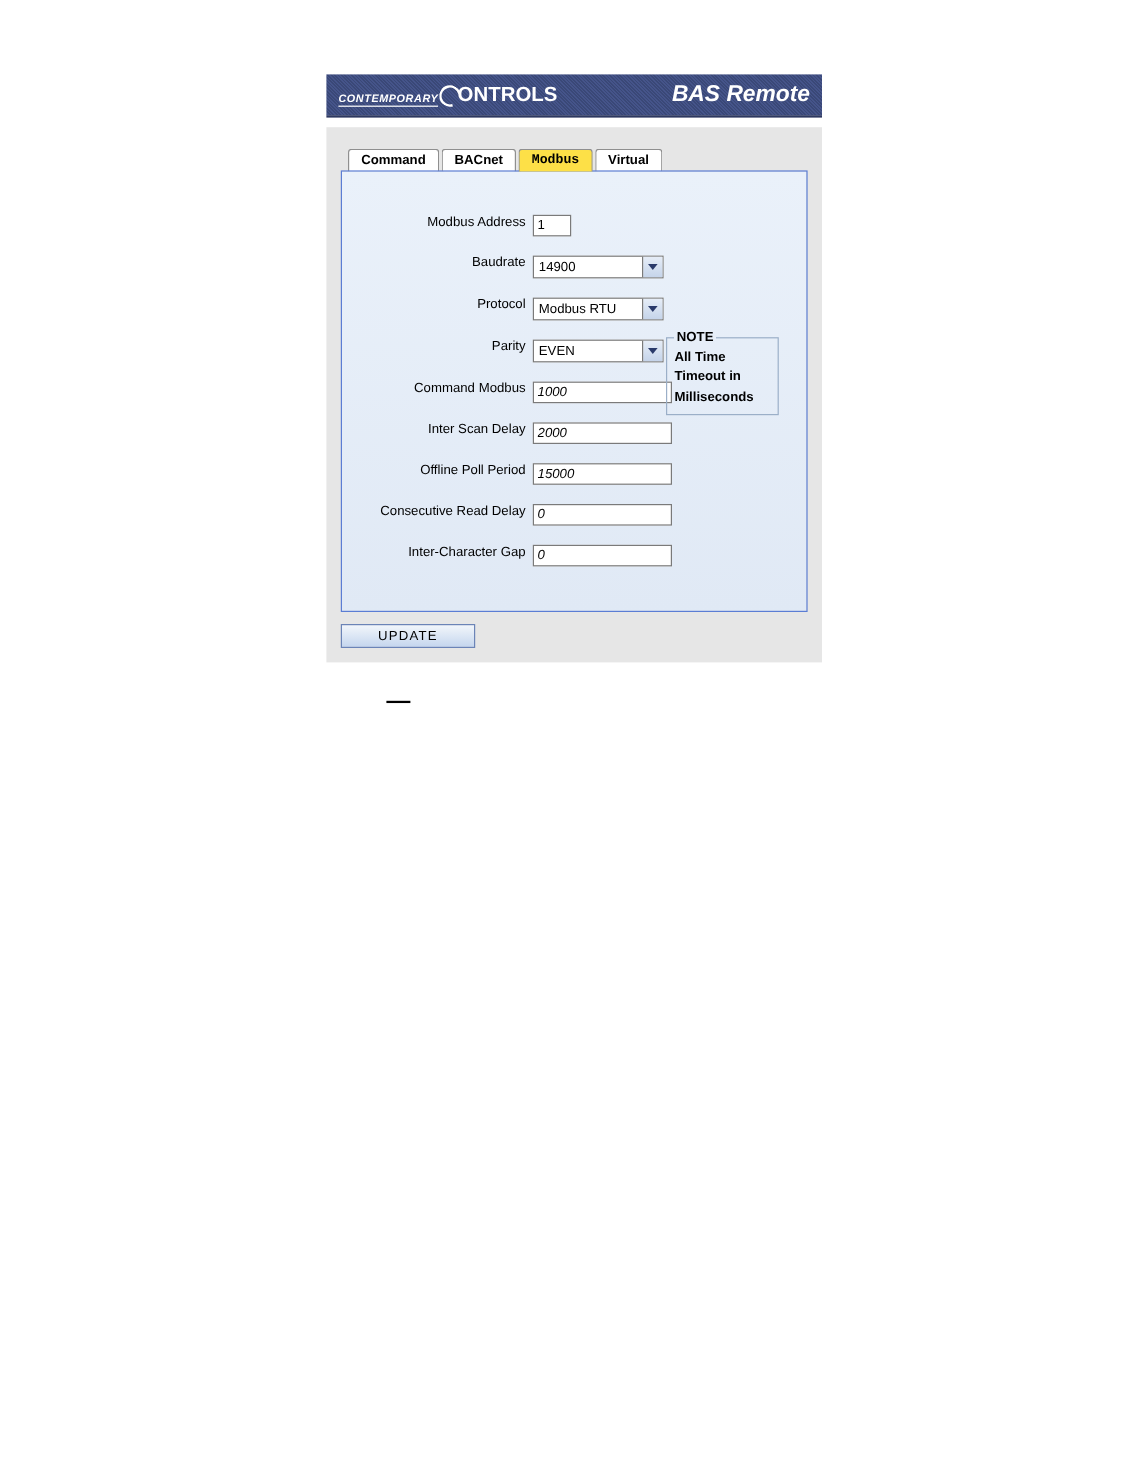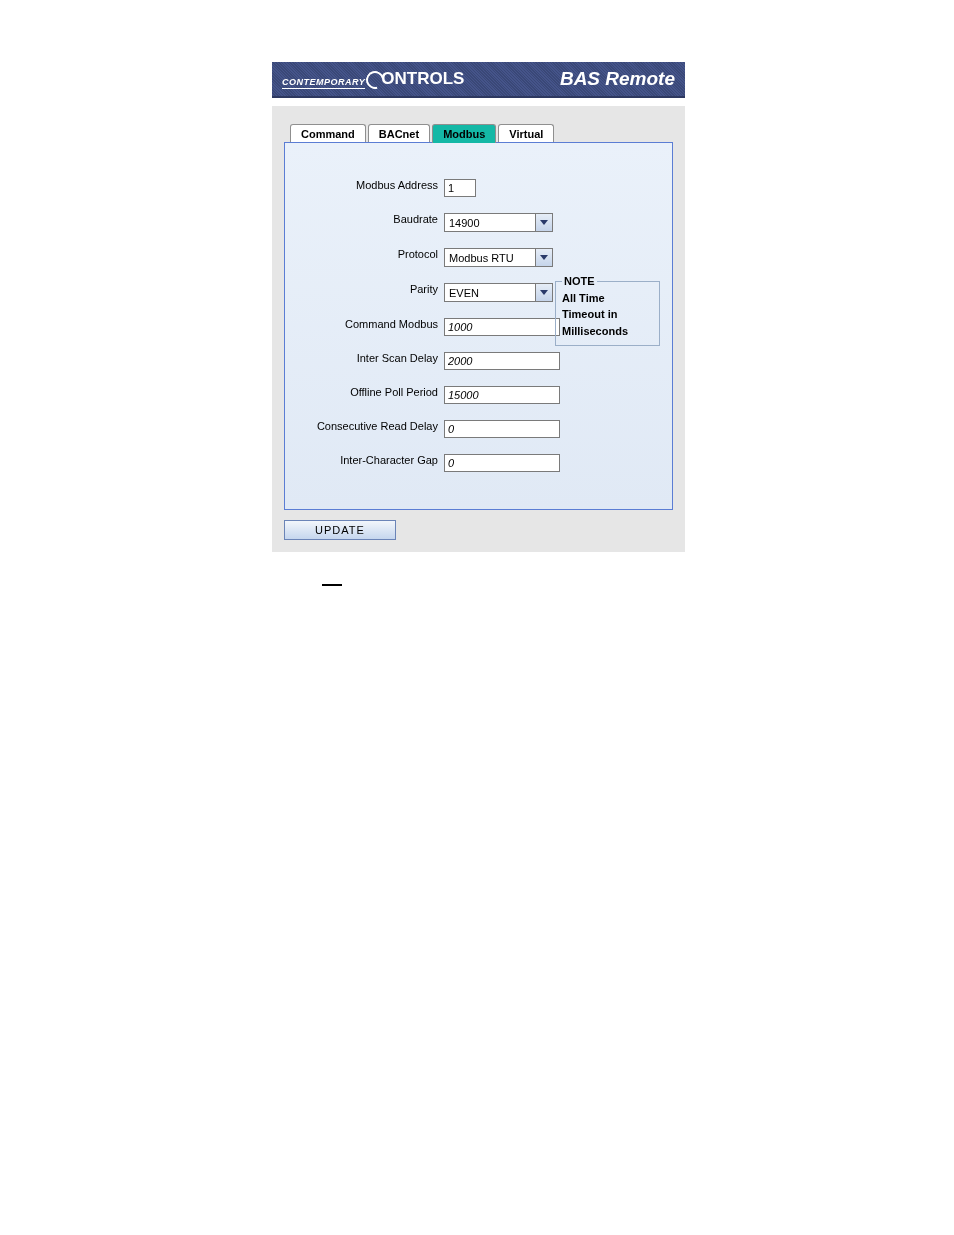--- a/index.html
+++ b/index.html
@@ -95,22 +95,23 @@
       padding: 3px 10px;
       font-size: 11px;
       font-weight: bold;
       cursor: pointer;
       margin-right: 2px;
       position: relative;
       z-index: 1;
       color: #000;
     }
     .tab.active {
-      background: #14b8a6;
+      background: #fde047;
       z-index: 3;
+      font-family: Liberation Mono, monospace;
     }
     .panel {
       border: 1px solid #5b7dd4;
       background: linear-gradient(180deg, #eaf1fa 0%, #e0e9f5 100%);
       margin-top: -1px;
       position: relative;
       z-index: 2;
       padding: 20px 14px 30px 14px;
     }
     .form-row {
@@ -169,21 +170,21 @@
     .dropdown-arrow::after {
       content: "";
       border-left: 4px solid transparent;
       border-right: 4px solid transparent;
       border-top: 5px solid #2a3a6a;
     }
     .note-box {
       position: absolute;
       left: 270px;
       top: 130px;
-      width: 105px;
+      width: 94px;
       border: 1px solid #9bafc8;
       padding: 0 6px 6px 6px;
       font-size: 11px;
       line-height: 1.5;
     }
     .note-box legend {
       font-weight: bold;
       font-size: 11px;
       padding: 0 2px;
     }

